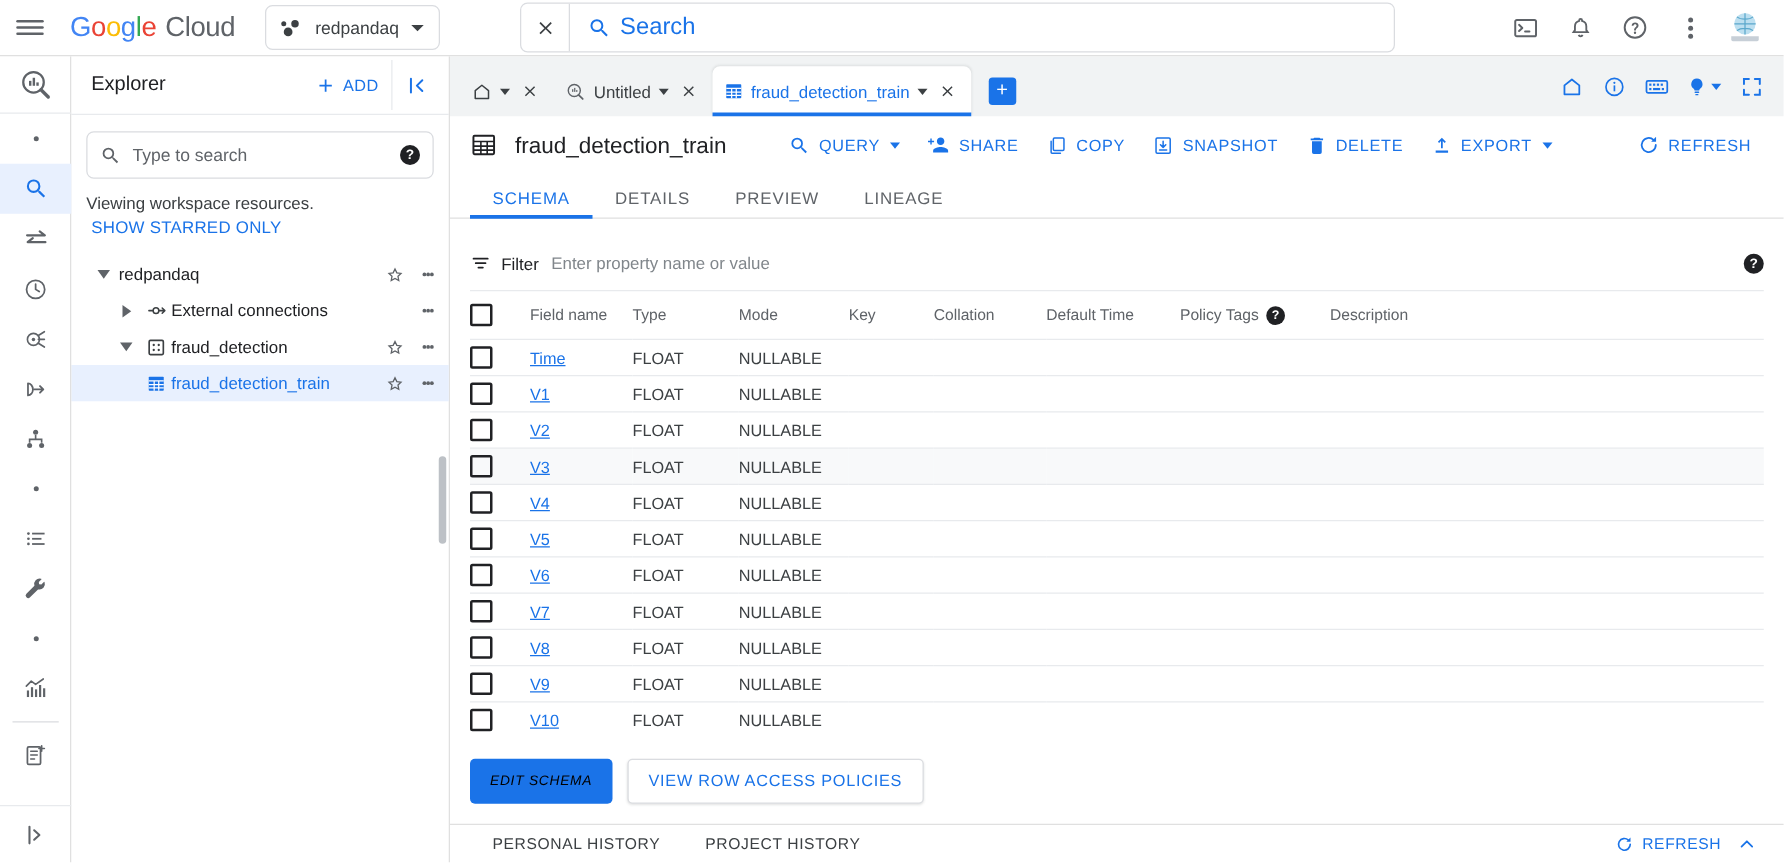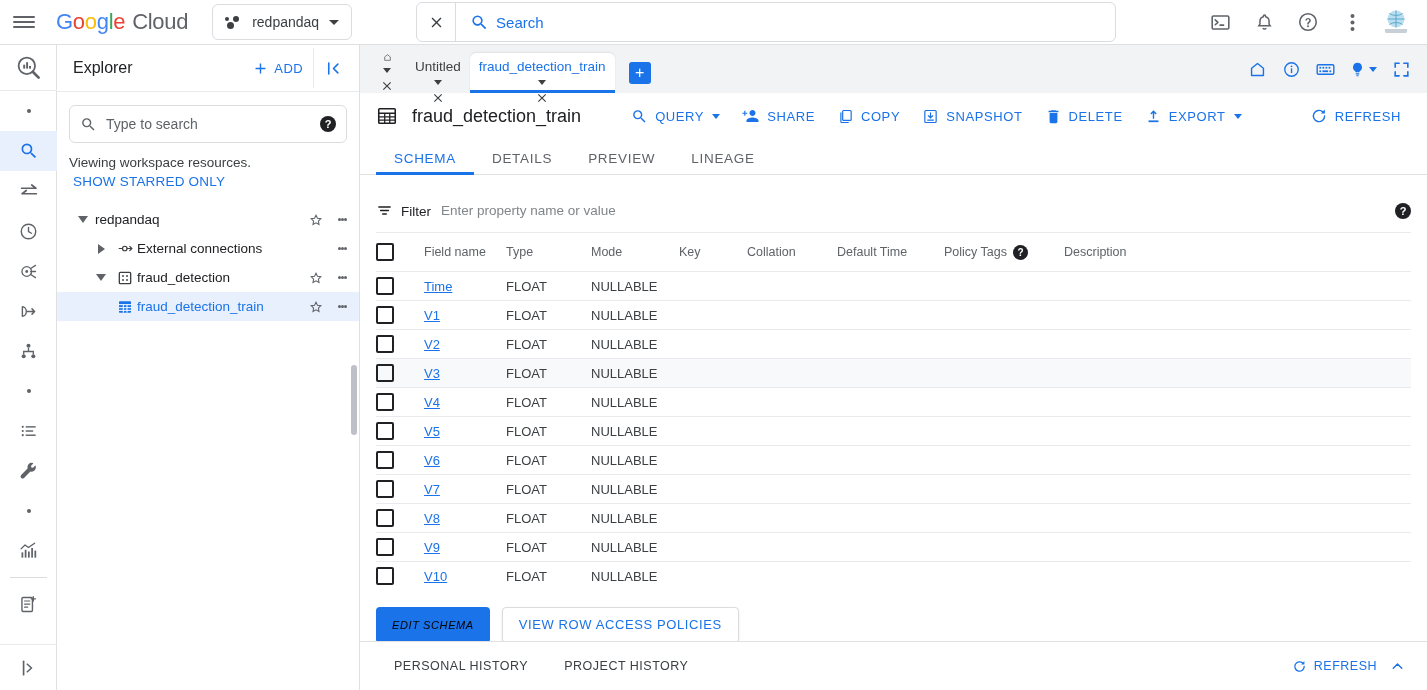--- a/index.html
+++ b/index.html
@@ -40,21 +40,21 @@
     border: 1px solid #dadce0; border-radius: 6px; width: 700px; background: #fff; overflow: hidden;
   }
   .searchwrap input {
     border: none; outline: none; flex: 1; height: 38px; padding: 0 14px;
     font-size: 14px; color: #3c4043; font-family: "Liberation Sans", sans-serif; background: transparent;
   }
   .searchwrap input::placeholder { color: #80868b; }
   .clearbtn { width: 38px; height: 38px; display:flex; align-items:center; justify-content:center; cursor: pointer; color:#3c4043; font-size:19px; }
   .searchbtn {
     display:flex; align-items:center; gap:7px; height:38px; padding: 0 18px 0 14px;
-    border-left: 1px solid #dadce0; color: #1a73e8; font-size: 15px; font-weight: 500; cursor: pointer;
+    border-left: 1px solid #dadce0; color: #1a73e8; font-size: 19px; font-weight: 500; cursor: pointer;
   }
 
   .topicons { margin-left: auto; display: flex; align-items: center; gap: 6px; padding-right: 10px; }
   .ticon { width: 38px; height: 38px; display: flex; align-items: center; justify-content: center; border-radius: 50%; cursor: pointer; color: #5f6368; }
   .avatar { width: 30px; height: 30px; border-radius: 50%; margin: 0 6px 0 4px; overflow:hidden;
             display:flex;align-items:center;justify-content:center; cursor:pointer; }
 
   
   .rail {
     position: absolute; top: 45px; left: 0; width: 57px; height: 645px;
@@ -98,21 +98,21 @@
   .trow .tactions { position:absolute; right: 6px; display:flex; align-items:center; gap: 4px; }
   .star, .kebab { width: 22px; height: 24px; display:flex;align-items:center;justify-content:center; cursor:pointer; color:#5f6368; }
   .kebab i { width:3px;height:3px;border-radius:50%;background:#5f6368;display:block;margin:1.2px 0;}
   .exp-scroll { position:absolute; right: 2px; top: 320px; width: 6px; height: 70px; background:#bdc1c6; border-radius: 3px; }
 
   
   .main { position: absolute; top: 45px; left: 360px; width: 1067px; height: 645px; background: #fff; }
 
   
   .tabstrip { height: 48px; background: #f1f3f4; display:flex; align-items:flex-end; padding-left: 8px; position:relative; }
-  .qtab { height: 40px; display:flex; align-items:center; gap:6px; padding: 0 9px; font-size: 13.5px; color:#3c4043; cursor:pointer; border-radius: 6px 6px 0 0; flex-direction: column; }
+  .qtab { height: 40px; display:flex; align-items:center; gap:6px; padding: 0 9px; font-size: 13.5px; color:#3c4043; cursor:pointer; border-radius: 6px 6px 0 0; }
   .qtab.active { background: #fff; color:#1a73e8; box-shadow: 0 -1px 2px rgba(60,64,67,.1); position:relative; }
   .qtab.active::after { content:''; position:absolute; left:0; right:0; bottom:0; height:3px; background:#1a73e8; }
   .tab-x { width: 20px; height:20px; display:flex;align-items:center;justify-content:center; color:#3c4043; font-size:15px; cursor:pointer;}
   .tab-caret { width:0;height:0;border-left:4px solid transparent;border-right:4px solid transparent;border-top:5px solid #3c4043; }
   .addtab { width: 22px; height: 22px; background:#1a73e8; color:#fff; border-radius:3px; display:flex;align-items:center;justify-content:center;
             font-size: 16px; margin: 0 0 9px 14px; cursor:pointer; line-height:1; }
   .tabright { margin-left:auto; display:flex; align-items:center; gap:2px; padding: 0 10px 8px 0; }
   .tr-icon { width: 32px; height:32px; display:flex;align-items:center;justify-content:center; color:#1a73e8; cursor:pointer; }
 
   
@@ -143,21 +143,21 @@
   .fieldlink { color:#1a73e8; text-decoration: underline; cursor:pointer; }
   .th-help { display:inline-flex; align-items:center; gap:6px; }
 
   .btnrow { display:flex; align-items:center; gap: 12px; padding: 16px 16px 0 16px; }
   .btn-primary { background:#1a73e8; color:#000000; border:none; border-radius:4px; height:36px; padding: 0 16px;
                  font-size:11px; font-weight:500; letter-spacing:.6px; cursor:pointer; font-family:"Liberation Sans",sans-serif;font-style:italic; }
   .btn-outline { background:#fff; color:#1a73e8; border:1px solid #dadce0; border-radius:4px; height:36px; padding: 0 16px;
                  font-size:13px; font-weight:500; letter-spacing:.6px; cursor:pointer; font-family:"Liberation Sans",sans-serif; box-shadow:0 1px 2px rgba(60,64,67,.15); }
 
   
-  .histbar { position:absolute; bottom:0; left:0; width: 1067px; height: 49px; background:#fff;
+  .histbar { position:absolute; bottom:0; left:0; width: 1067px; height: 31px; background:#fff;
              border-top:1px solid #e0e0e0; display:flex; align-items:center; padding: 0 16px; }
   .hitem { padding: 0 18px; font-size:12.5px; color:#3c4043; letter-spacing:.5px; cursor:pointer; font-weight:500; }
   .hright { margin-left:auto; display:flex; align-items:center; gap: 6px; }
   .hrefresh { display:flex; align-items:center; gap:7px; color:#1a73e8; font-size:12.5px; font-weight:500; letter-spacing:.5px; cursor:pointer; }
   .hchev { width: 28px; height: 28px; display:flex;align-items:center;justify-content:center; color:#1a73e8; cursor:pointer; }
   svg { display:block; }
 </style>
 </head>
 <body>
 

